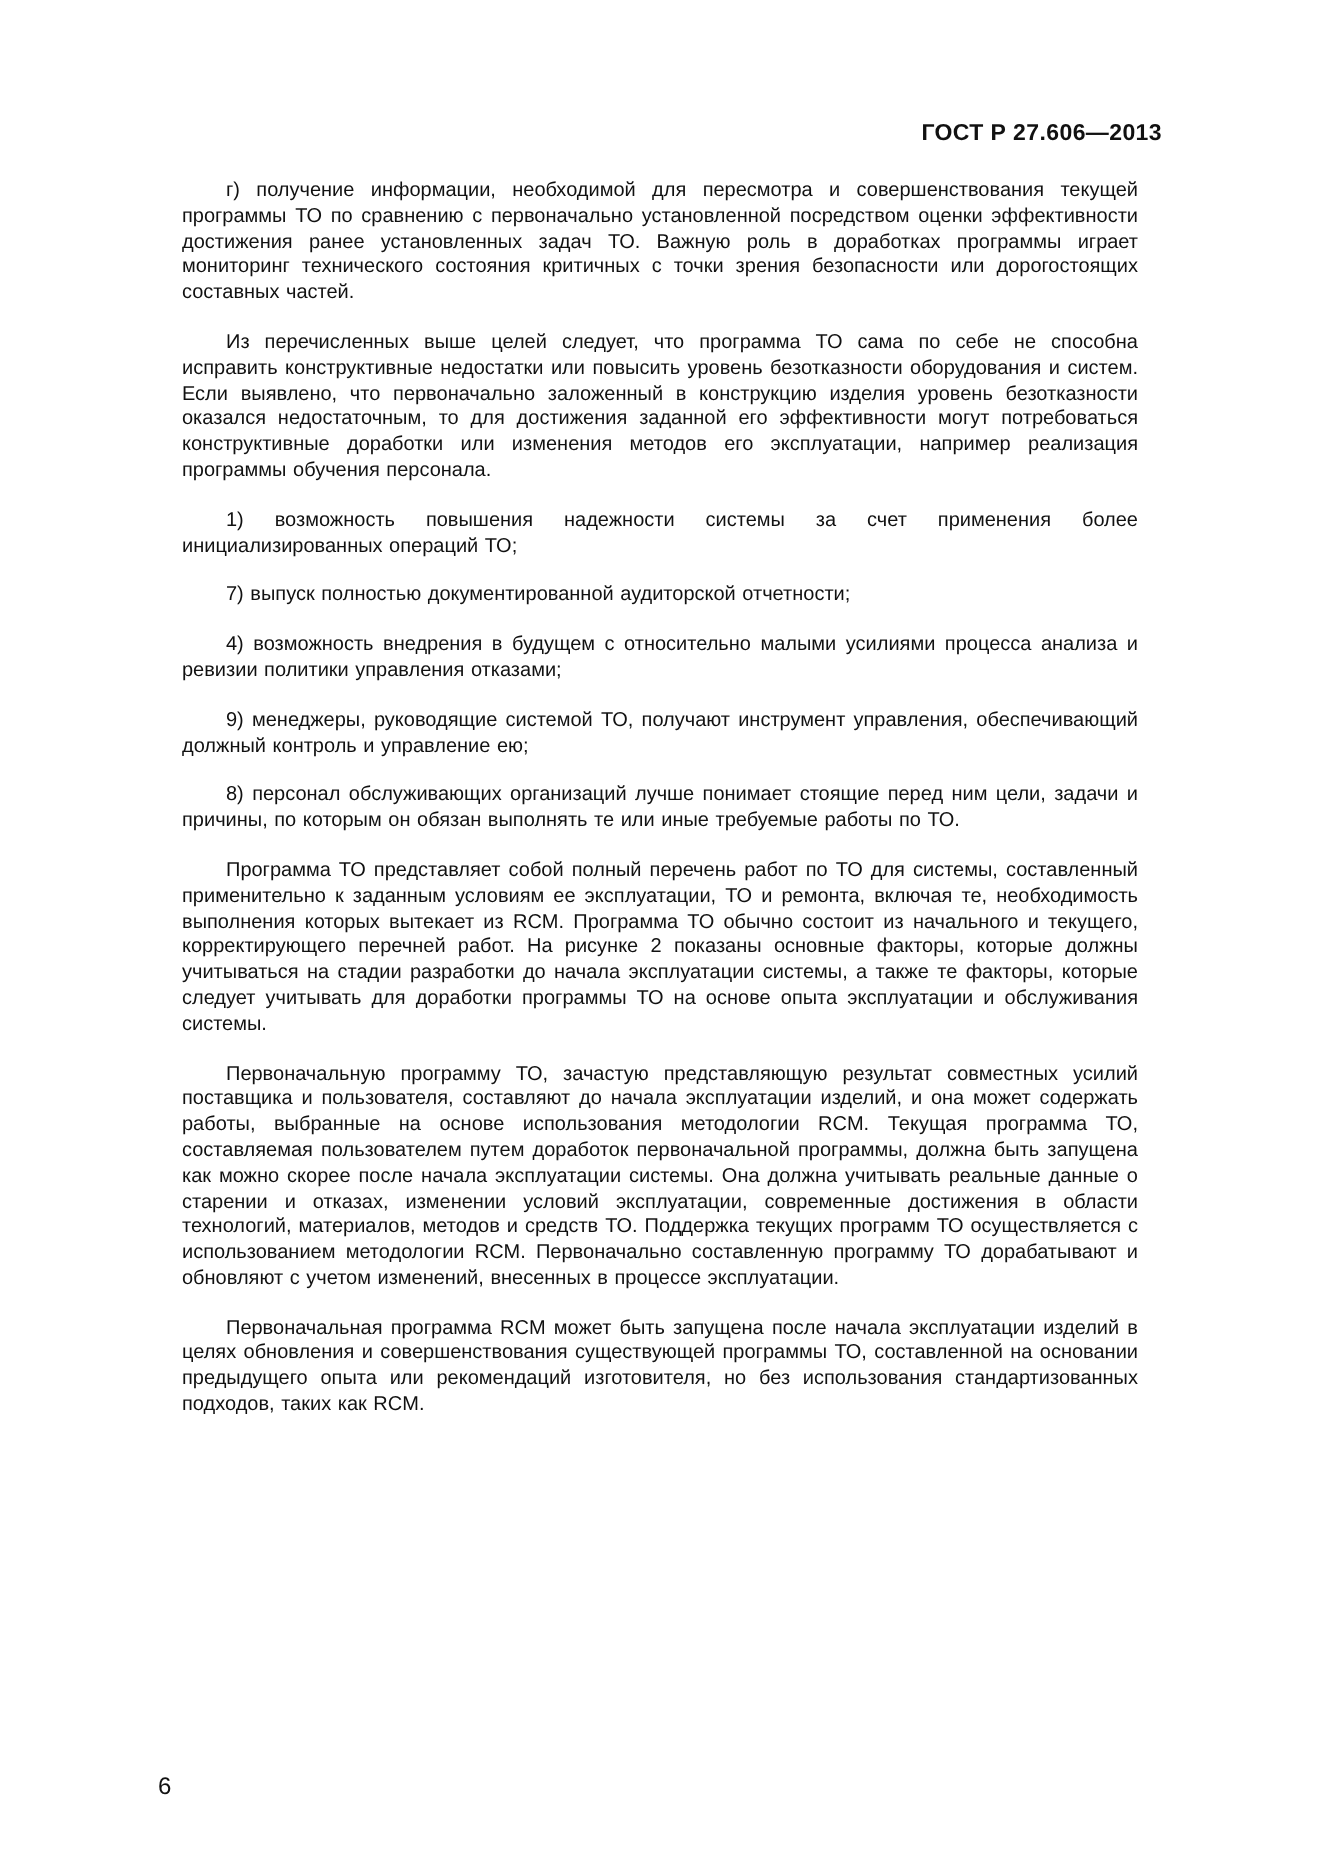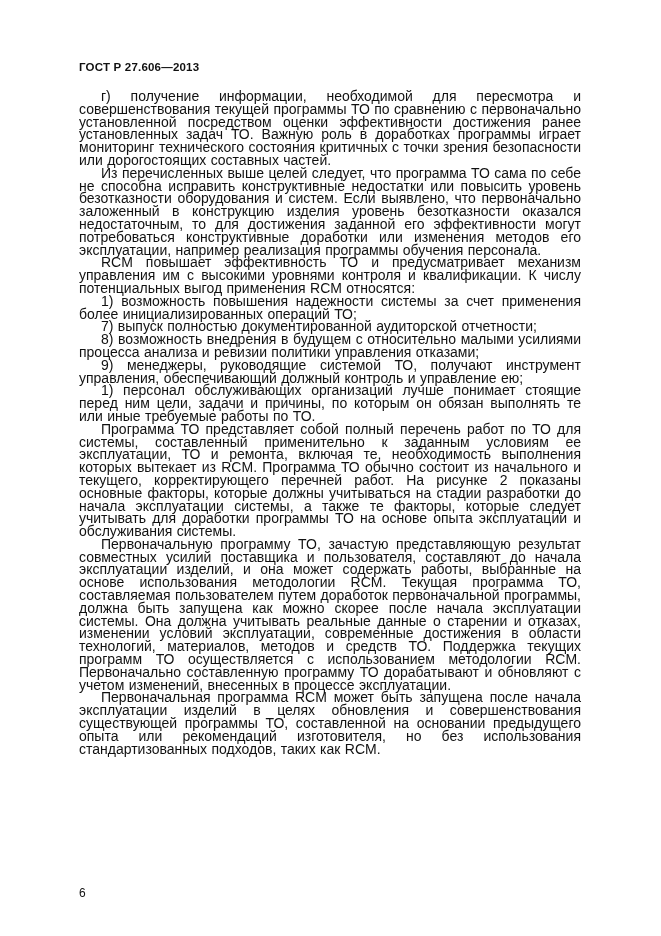--- a/index.html
+++ b/index.html
@@ -21,48 +21,48 @@
     position: absolute;
     left: 79px;
     top: 61px;
     width: 502px;
   }
   .doc-header {
     font-weight: bold;
     font-size: 11.5px;
     letter-spacing: 0.2px;
     margin: 0 0 17px 0;
+    text-align: right;
   }
   .para {
-    margin: 0;
-    font-size: 14px;
+    margin: 12px;
+    font-size: 10px;
     line-height: 12.8px;
     text-align: justify;
     text-indent: 22px;
     word-spacing: 0.5px;
   }
   .page-number {
     position: absolute;
     left: 79px;
     top: 886px;
     font-size: 12px;
   }
 </style>
 </head>
 <body>
 
 <div class="page">
   <div class="content">
     <div class="doc-header">ГОСТ Р 27.606—2013</div>
     <p class="para">г) получение информации, необходимой для пересмотра и совершенствования текущей программы ТО по сравнению с первоначально установленной посредством оценки эффективности достижения ранее установленных задач ТО. Важную роль в доработках программы играет мониторинг технического состояния критичных с точки зрения безопасности или дорогостоящих составных частей.</p>
     <p class="para">Из перечисленных выше целей следует, что программа ТО сама по себе не способна исправить конструктивные недостатки или повысить уровень безотказности оборудования и систем. Если выявлено, что первоначально заложенный в конструкцию изделия уровень безотказности оказался недостаточным, то для достижения заданной его эффективности могут потребоваться конструктивные доработки или изменения методов его эксплуатации, например реализация программы обучения персонала.</p>
-    <p class="para">RCM повышает эффективность ТО и предусматривает механизм управления им с высокими уровнями контроля и квалификации. К числу потенциальных выгод применения RCM относятся:</p>
     <p class="para">1) возможность повышения надежности системы за счет применения более инициализированных операций ТО;</p>
     <p class="para">7) выпуск полностью документированной аудиторской отчетности;</p>
-    <p class="para">8) возможность внедрения в будущем с относительно малыми усилиями процесса анализа и ревизии политики управления отказами;</p>
+    <p class="para">4) возможность внедрения в будущем с относительно малыми усилиями процесса анализа и ревизии политики управления отказами;</p>
     <p class="para">9) менеджеры, руководящие системой ТО, получают инструмент управления, обеспечивающий должный контроль и управление ею;</p>
-    <p class="para">1) персонал обслуживающих организаций лучше понимает стоящие перед ним цели, задачи и причины, по которым он обязан выполнять те или иные требуемые работы по ТО.</p>
+    <p class="para">8) персонал обслуживающих организаций лучше понимает стоящие перед ним цели, задачи и причины, по которым он обязан выполнять те или иные требуемые работы по ТО.</p>
     <p class="para">Программа ТО представляет собой полный перечень работ по ТО для системы, составленный применительно к заданным условиям ее эксплуатации, ТО и ремонта, включая те, необходимость выполнения которых вытекает из RCM. Программа ТО обычно состоит из начального и текущего, корректирующего перечней работ. На рисунке 2 показаны основные факторы, которые должны учитываться на стадии разработки до начала эксплуатации системы, а также те факторы, которые следует учитывать для доработки программы ТО на основе опыта эксплуатации и обслуживания системы.</p>
     <p class="para">Первоначальную программу ТО, зачастую представляющую результат совместных усилий поставщика и пользователя, составляют до начала эксплуатации изделий, и она может содержать работы, выбранные на основе использования методологии RCM. Текущая программа ТО, составляемая пользователем путем доработок первоначальной программы, должна быть запущена как можно скорее после начала эксплуатации системы. Она должна учитывать реальные данные о старении и отказах, изменении условий эксплуатации, современные достижения в области технологий, материалов, методов и средств ТО. Поддержка текущих программ ТО осуществляется с использованием методологии RCM. Первоначально составленную программу ТО дорабатывают и обновляют с учетом изменений, внесенных в процессе эксплуатации.</p>
     <p class="para">Первоначальная программа RCM может быть запущена после начала эксплуатации изделий в целях обновления и совершенствования существующей программы ТО, составленной на основании предыдущего опыта или рекомендаций изготовителя, но без использования стандартизованных подходов, таких как RCM.</p>
   </div>
   <div class="page-number">6</div>
 </div>
 
 </body></html>

